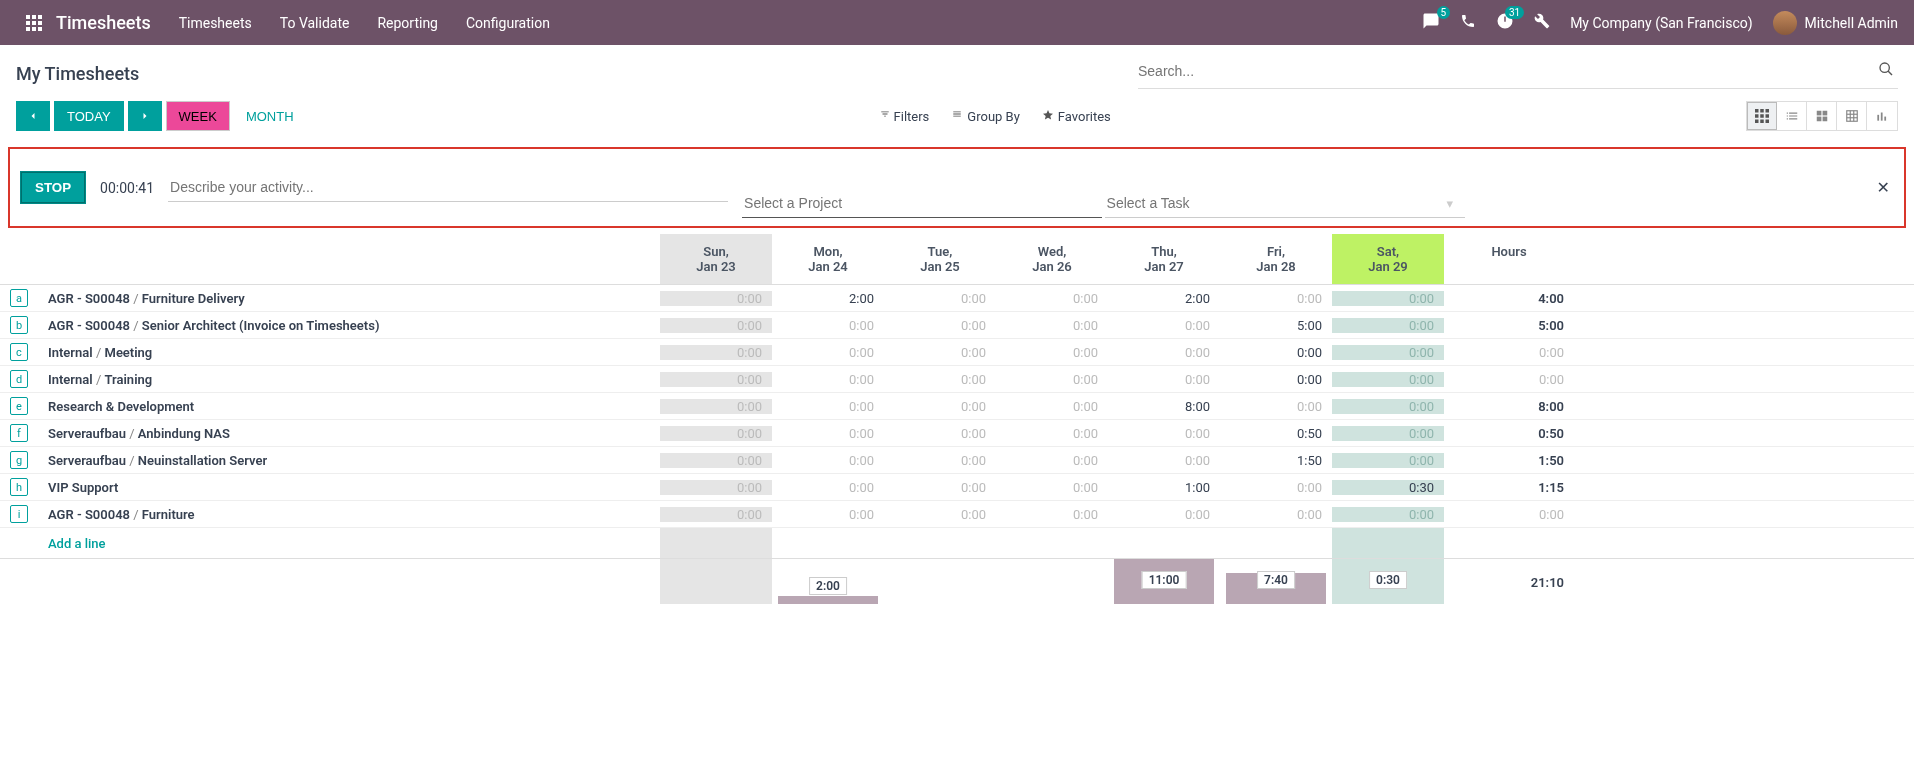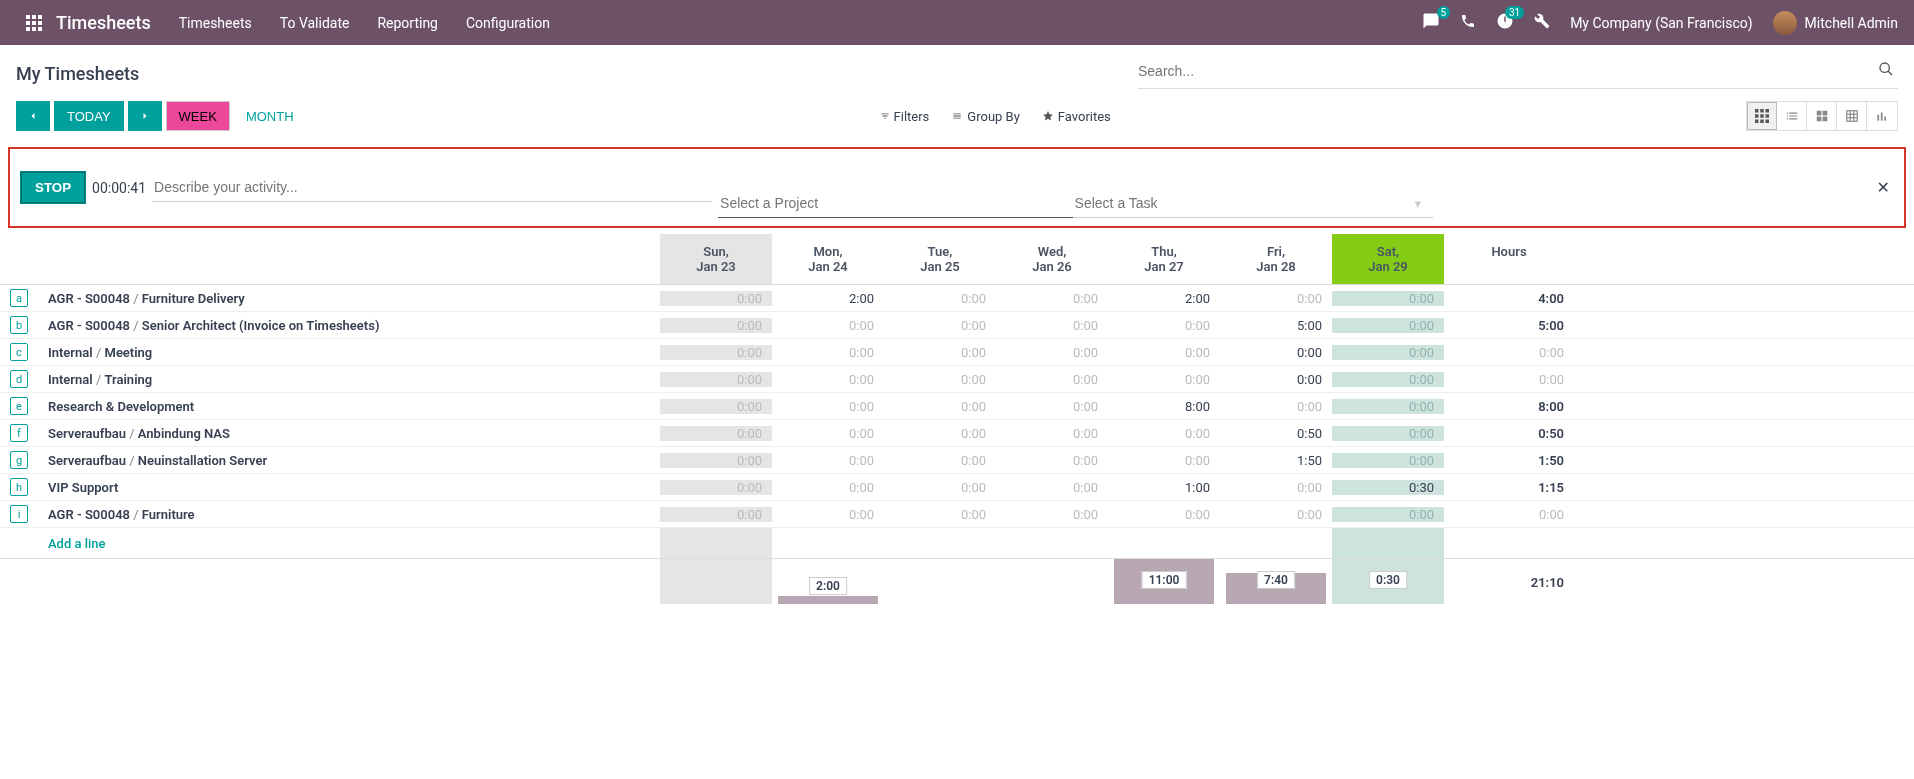--- a/index.html
+++ b/index.html
@@ -23,40 +23,40 @@
 .search-input { border: none; outline: none; flex: 1; font-size: 14px; color: #0f172a; }
 .search-btn { cursor: pointer; padding: 4px; }
 
 .toolbar { display: flex; align-items: center; padding: 4px 16px 12px; gap: 4px; }
 .btn { display: inline-flex; align-items: center; justify-content: center; height: 30px; padding: 0 12px; border: 1px solid #ccc; background: #fff; cursor: pointer; font-size: 13px; }
 .btn.primary { background: #00a09d; color: #fff; border-color: #00a09d; }
 .btn.arrow { padding: 0; width: 34px; }
 .btn.active { background: #ec4899; font-weight: 500; }
 .btn.link { border: none; background: none; color: #00a09d; }
 .filter-group { margin-left: auto; display: flex; gap: 22px; align-items: center; }
-.filter-item { cursor: pointer; display: inline-flex; align-items: center; gap: 4px; color: #374151; }
+.filter-item { cursor: pointer; display: inline-flex; gap: 4px; color: #374151; }
 .view-switch { margin-left: auto; display: flex; gap: 0; border: 1px solid #ddd; }
 .view-btn { width: 30px; height: 28px; display: flex; align-items: center; justify-content: center; cursor: pointer; border-right: 1px solid #ddd; }
 .view-btn:last-child { border-right: none; }
 .view-btn.active { background: #eef0f2; border: 1px solid #bbb; }
 
-.timer-row { margin: 4px 8px 0; border: 2px solid #d9362b; padding: 8px 10px; display: flex; align-items: center; gap: 6px; }
+.timer-row { margin: 4px 8px 0; border: 2px solid #d9362b; padding: 8px 10px; display: flex; align-items: center; gap: 14px; }
 .stop-btn { background: #00a09d; color: #fff; border: 1px solid #008a87; padding: 8px 14px; font-weight: 600; cursor: pointer; box-shadow: inset 0 0 0 1px #006f6c; }
 .timer-val { font-variant-numeric: tabular-nums; font-size: 14px; }
 .desc-input { border: none; border-bottom: 1px solid #ccc; outline: none; font-size: 14px; flex: 0 0 560px; padding: 6px 2px; color: #888; }
 .proj-input { border: none; border-bottom: 1px solid #555; outline: none; font-size: 14px; flex: 0 0 360px; padding: 6px 2px; color: #888; position: relative; }
 .task-input { border: none; border-bottom: 1px solid #ccc; outline: none; font-size: 14px; flex: 0 0 360px; padding: 6px 2px; color: #aaa; }
 .dropdown-wrap { position: relative; display: flex; align-items: center; margin-top: 32px; }
 .dropdown-caret { margin-left: -18px; pointer-events: none; }
 .close-x { margin-left: auto; margin-right: 4px; cursor: pointer; font-size: 16px; }
 
 .grid-head { display: grid; grid-template-columns: 660px repeat(7, 112px) 130px; margin-top: 6px; border-bottom: 1px solid #ddd; }
 .grid-head > div { text-align: center; padding: 10px 12px; font-weight: 600; color: #4b5563; }
 .grid-head .sun { background: #e5e5e5; }
-.grid-head .sat { background: #84cc16; }
+.grid-head .sat { background: #bef264; }
 .grid-body { }
 .grid-row { display: grid; grid-template-columns: 34px 626px repeat(7, 112px) 130px; border-bottom: 1px solid #eee; align-items: center; height: 27px; }
 .keycap { margin-left: 10px; width: 18px; height: 18px; border: 1px solid #00a09d; color: #00a09d; display: flex; align-items: center; justify-content: center; font-size: 11px; border-radius: 2px; }
 .row-label { padding-left: 14px; font-weight: 600; color: #374151; cursor: pointer; }
 .row-label .sep { color: #888; font-weight: 400; }
 .cell { text-align: right; padding-right: 10px; font-variant-numeric: tabular-nums; }
 .cell.zero { color: #bbb; }
 .cell.sun { background: #e5e5e5; color: #bbb; }
 .cell.sat { background: #cfe3de; }
 .cell.sat.zero { color: #8fb5ad; }

